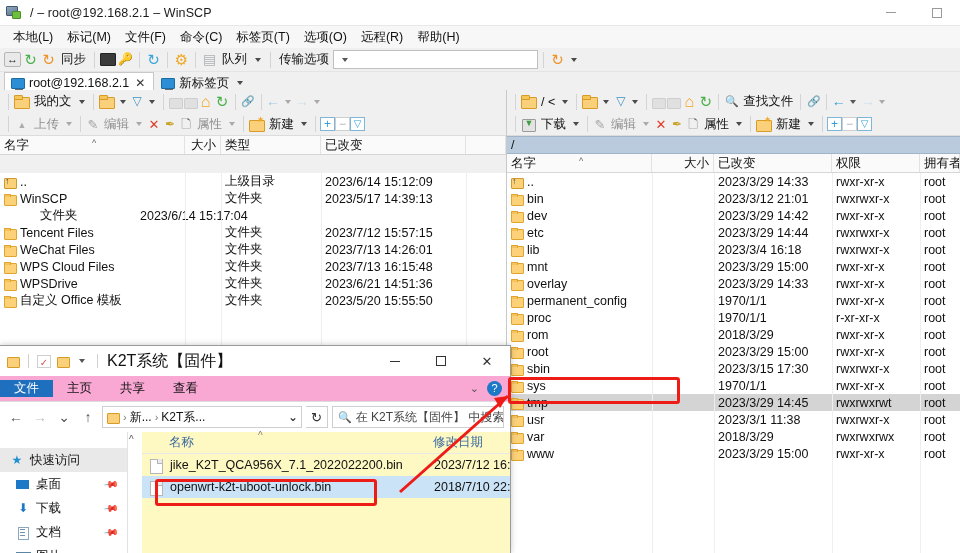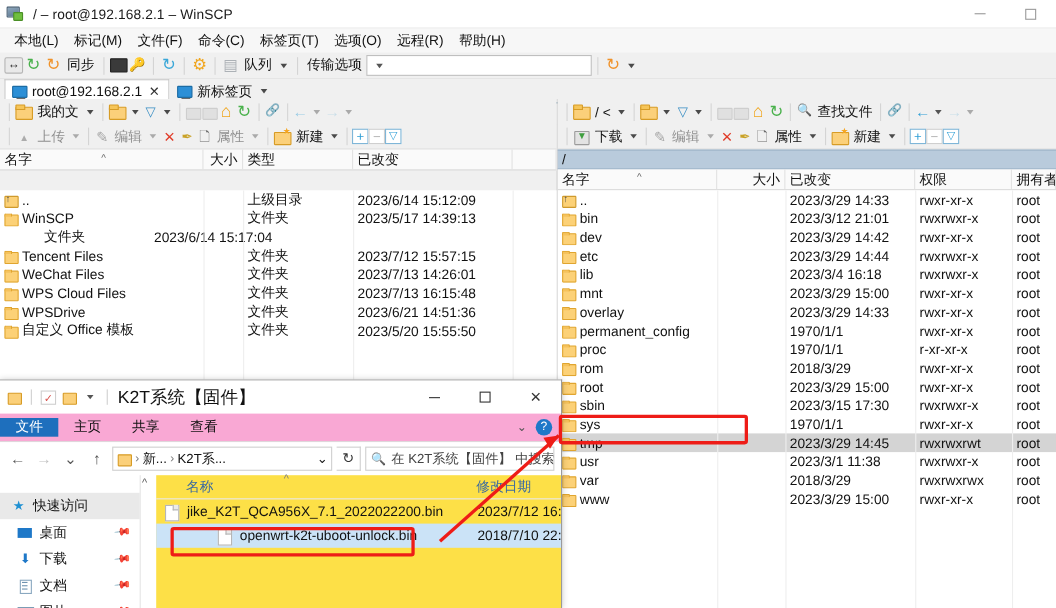--- a/index.html
+++ b/index.html
@@ -245,26 +245,26 @@
   .ni-doc::before { content: ""; position: absolute; left: 2px; top: 1px; width: 9px; height: 11px;
     background: #fff; border: 1px solid #8aa8c0; }
   .ni-doc::after { content: ""; position: absolute; left: 4px; top: 3px; width: 5px; height: 1px;
     background: #6f93b0; box-shadow: 0 3px 0 #6f93b0, 0 6px 0 #6f93b0; }
   .ni-pic::before { content: ""; position: absolute; left: 0; top: 2px; width: 13px; height: 9px;
     background: linear-gradient(160deg,#7ec8ef 55%, #5aa840 55%); border: 1px solid #5b86a3; }
 
   .exp-split { width: 14px; background: #fff; position: relative; }
   .exp-split .scroll-up { position: absolute; top: 2px; left: 1px; font-size: 10px; color: #555; }
 
-  .exp-files { flex: 1; background: #fde047; position: relative; }
+  .exp-files { flex: 1; background: #fef9c3; position: relative; }
   .exp-colhdr { height: 22px; display: flex; align-items: center; font-size: 12.5px; color: #3b6aa0;
                 border-bottom: 1px solid #e8e8e8; }
   .exp-ch { padding: 0 6px; position: relative; }
   .exp-row { height: 22px; display: flex; align-items: center; font-size: 12.5px; color: #111; }
-  .exp-row.sel { background: #cbe3f7; padding-left: 48px; }
+  .exp-row.sel { background: #cbe3f7; }
   .file-ico { width: 13px; height: 15px; flex: 0 0 13px; position: relative; margin-left: 8px; }
   .file-ico::before { content: ""; position: absolute; left: 0; top: 1px; width: 11px; height: 13px;
     background: #fff; border: 1px solid #b6b6b6; }
   .file-ico::after { content: ""; position: absolute; right: 1px; top: 1px; width: 4px; height: 4px;
     background: #eaeaea; border-left: 1px solid #b6b6b6; border-bottom: 1px solid #b6b6b6; }
   .exp-fname { padding-left: 7px; overflow: hidden; white-space: nowrap; }
   .exp-fdate { position: absolute; left: 292px; white-space: nowrap; }
 
   
   .anno { position: absolute; border: 3px solid #ee1c17; border-radius: 3px; pointer-events: none; }

